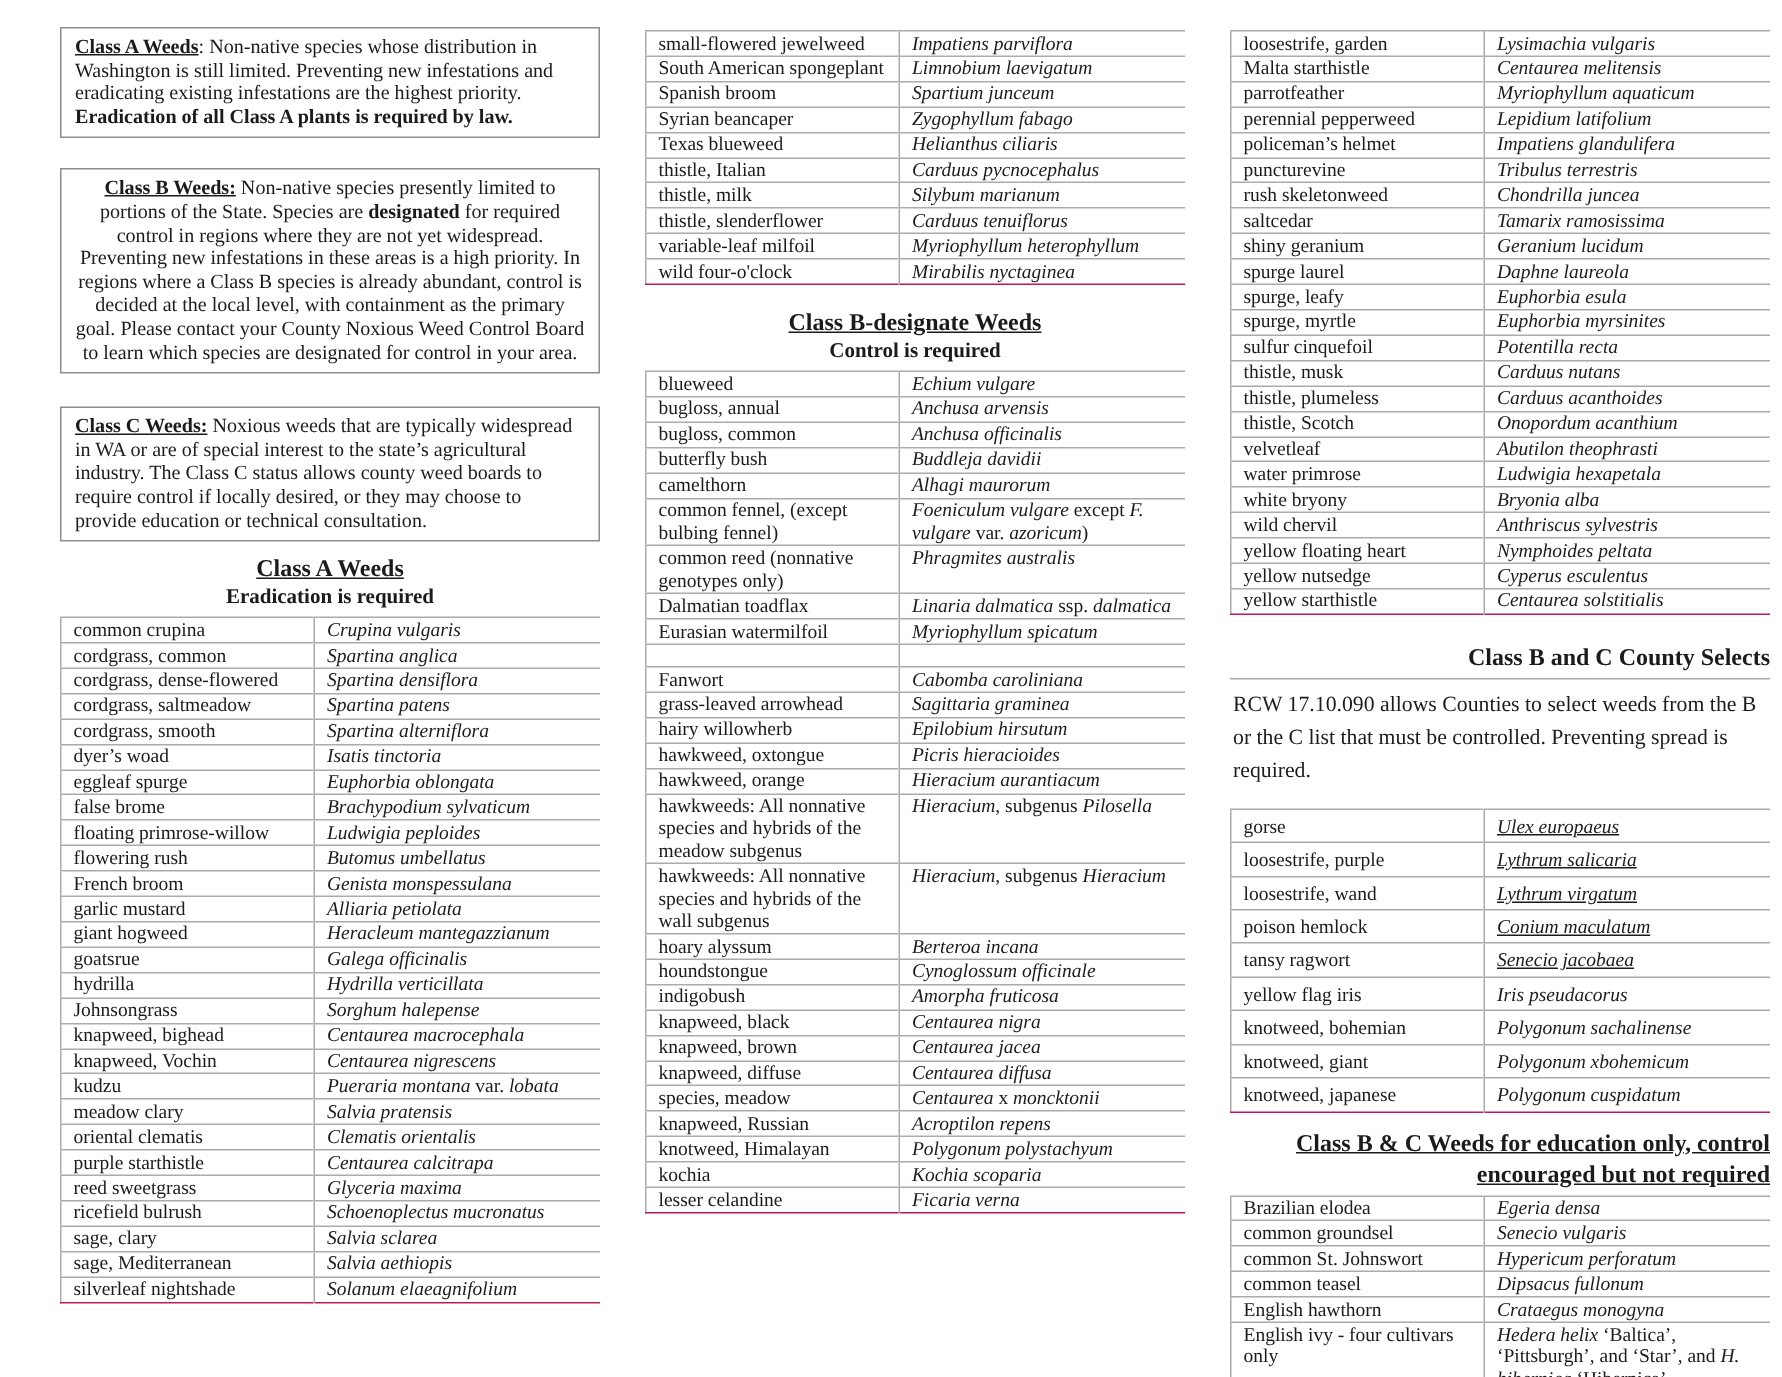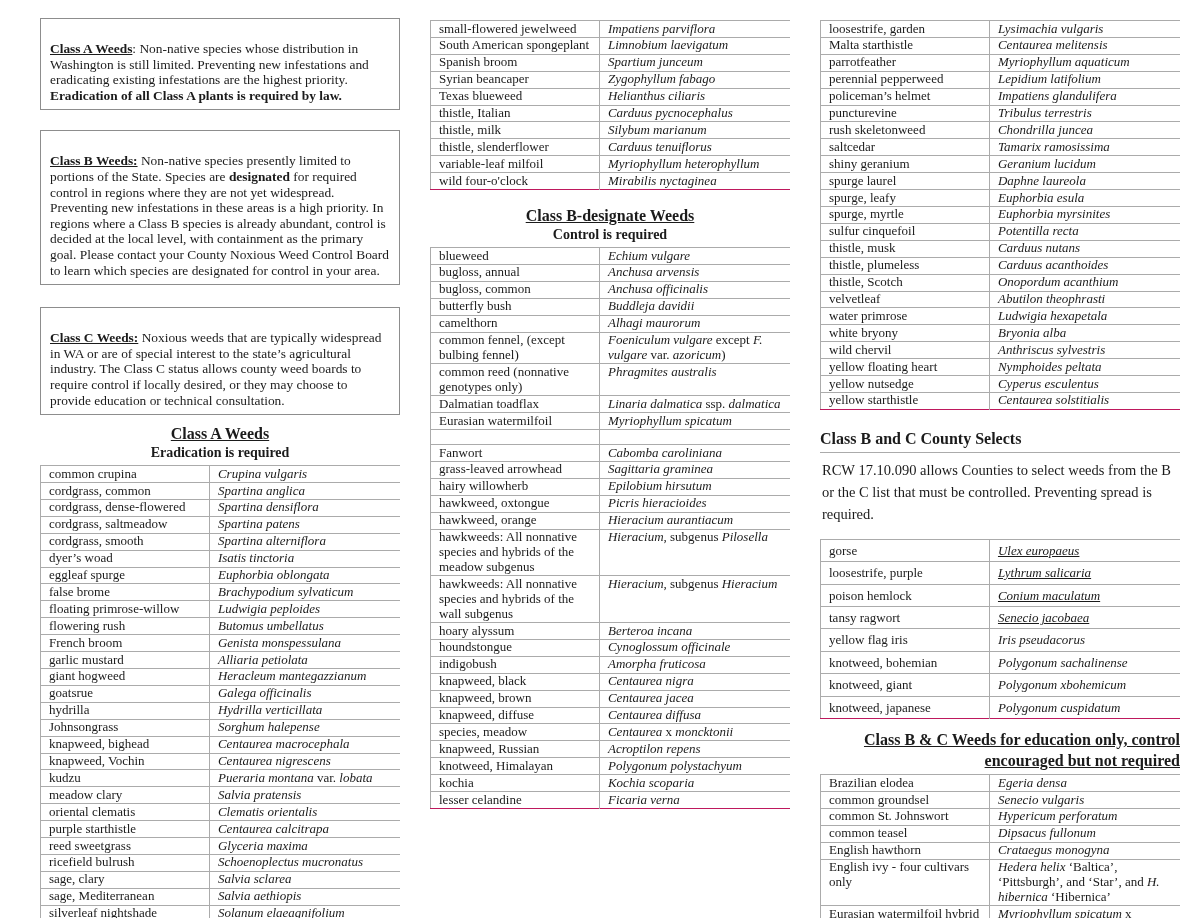--- a/index.html
+++ b/index.html
@@ -2,23 +2,23 @@
 <html><head>
 <meta charset="utf-8">
 <style>
   * { margin:0; padding:0; box-sizing:border-box; }
   html,body { width:1188px; height:918px; background:#ffffff; }
   body { font-family:"Liberation Serif","DejaVu Serif",serif; color:#1b1b1b; }
   .page { display:flex; gap:30px; width:1188px; height:918px; padding:18px 8px 0 40px; overflow:hidden; background:#ffffff; }
   .col { flex:0 0 360px; width:360px; }
 
   
-  .info-box { border:1px solid #8d8d8d; padding:22px 9px 6px 9px; font-size:13.4px; line-height:15.6px; }
+  .info-box { border:1px solid #8d8d8d; padding:4px 9px 6px 9px; font-size:13.4px; line-height:15.6px; }
   .box-a { margin-bottom:20px; }
-  .box-b { margin-bottom:22px; }
+  .box-b { margin-bottom:22px;text-align:center; }
   .box-c { margin-bottom:9px; }
 
   
   .sg-b { font-weight:bold; }
   .sg-u { text-decoration:underline; }
   .sg-r { font-style:normal; }
 
   
   .sec-head { text-align:center; margin-bottom:2px; }
   .sec-title { font-size:16px; font-weight:bold; text-decoration:underline; line-height:20px; }
@@ -27,21 +27,21 @@
   
   .weed-table { width:100%; border-collapse:collapse; border-left:1px solid #ababab; border-bottom:1px solid #be185d; font-size:13px; table-layout:fixed; }
   .weed-table tr { border-top:1px solid #ababab; }
   .weed-table td { vertical-align:top; line-height:14.9px; padding:0.5px 6px 0.5px 8px; height:15px; }
   .weed-table td.common { width:47%; }
   .weed-table td.sci { border-left:1px solid #ababab; font-style:italic; }
 
   
   .cont-table { margin-top:2px; margin-bottom:16px; }
   
-  .county-head { font-size:16px; font-weight:bold; text-align:left; line-height:21px; border-bottom:1px solid #ababab; padding:2px 0 3px 0; }
+  .county-head { font-size:16px; font-weight:bold; text-align:right; line-height:21px; border-bottom:1px solid #ababab; padding:2px 0 3px 0; }
   .county-note { font-size:14.5px; line-height:22px; padding:6px 4px 14px 2px; }
   .county-table td { padding-top:4px; padding-bottom:2.5px; }
   
   .edu-head { font-size:16px; font-weight:bold; text-align:right; text-decoration:underline; line-height:21px; margin-top:10px; padding-bottom:3px; }
 </style>
 </head>
 <body>
 
 <div class="page">
 
@@ -534,20 +534,24 @@
           <tr>
             <td class="common">gorse</td>
             <td class="sci"><span class="sg-u">Ulex europaeus</span></td>
           </tr>
 
           <tr>
             <td class="common">loosestrife, purple</td>
             <td class="sci"><span class="sg-u">Lythrum salicaria</span></td>
           </tr>
 
+          <tr>
+            <td class="common">loosestrife, wand</td>
+            <td class="sci"><span class="sg-u">Lythrum virgatum</span></td>
+          </tr>
 
           <tr>
             <td class="common">poison hemlock</td>
             <td class="sci"><span class="sg-u">Conium maculatum</span></td>
           </tr>
 
           <tr>
             <td class="common">tansy ragwort</td>
             <td class="sci"><span class="sg-u">Senecio jacobaea</span></td>
           </tr>

